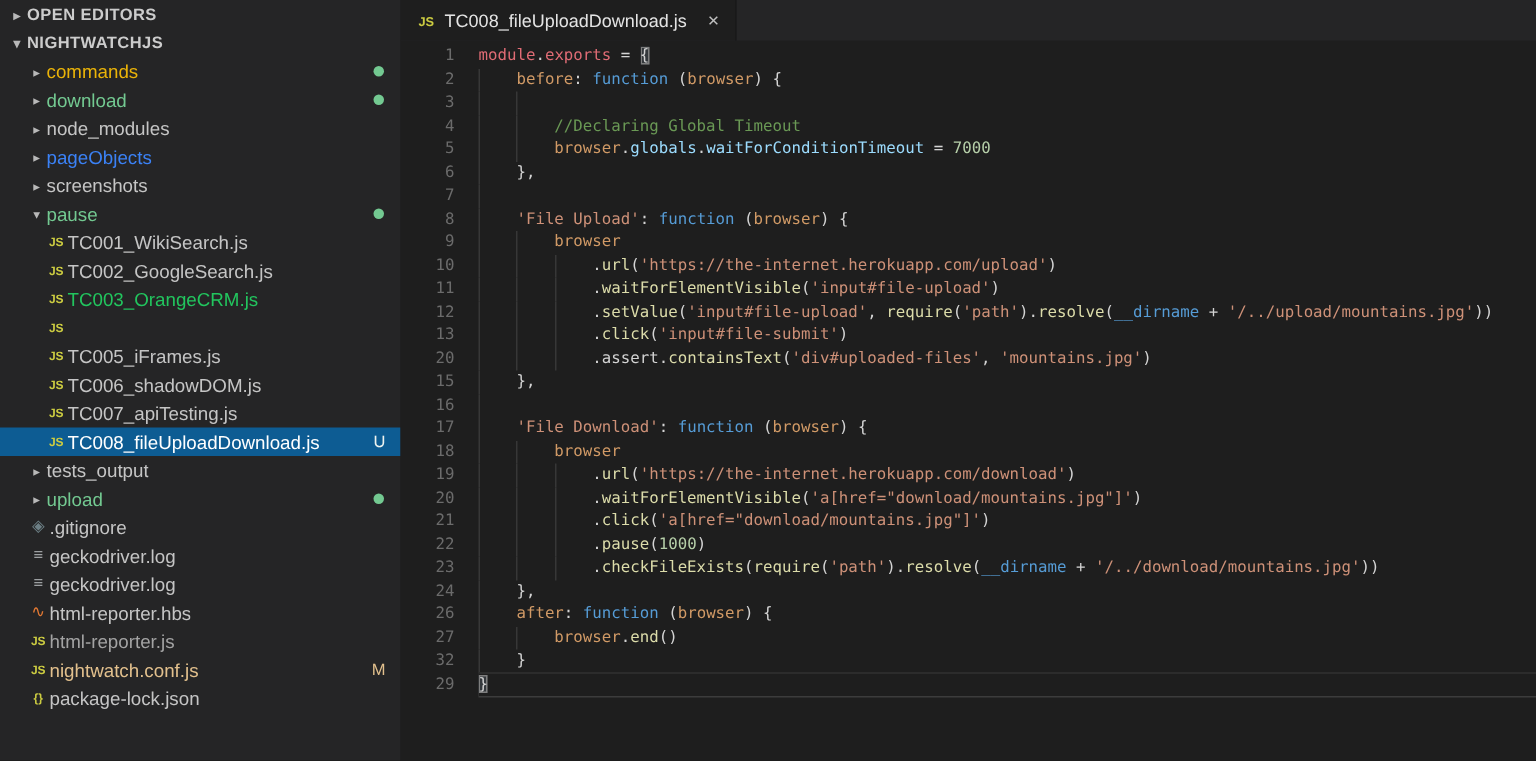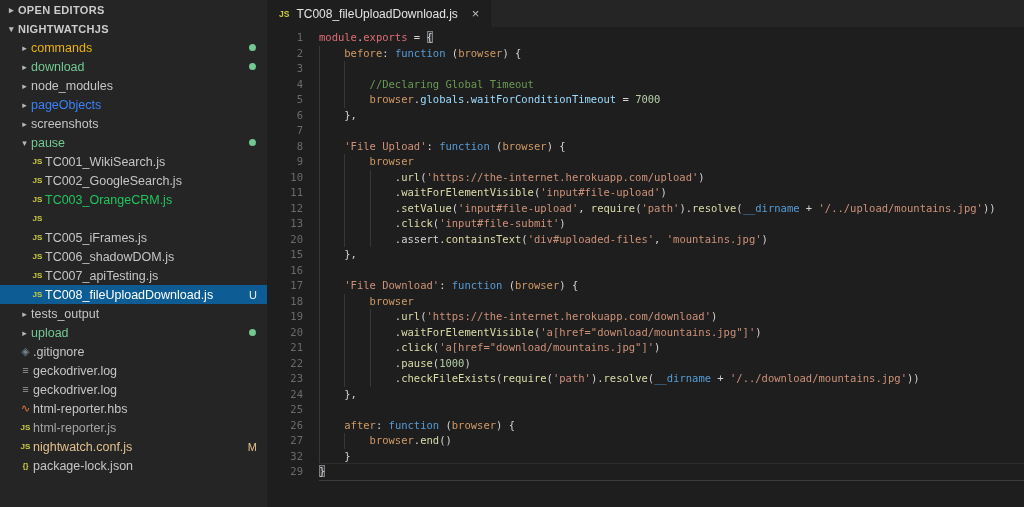--- a/index.html
+++ b/index.html
@@ -247,24 +247,20 @@
         </div>
         <div class="cl">
           <span class="ln">23</span>
           <span class="ct"><i class="guide" style="left: 0ch;"></i><i class="guide" style="left: 4ch;"></i><i class="guide" style="left: 8ch;"></i><span style="color: rgb(212, 212, 212);">            .</span><span style="color: rgb(220, 220, 170);">checkFileExists</span><span style="color: rgb(212, 212, 212);">(</span><span style="color: rgb(220, 220, 170);">require</span><span style="color: rgb(212, 212, 212);">(</span><span style="color: rgb(206, 145, 120);">'path'</span><span style="color: rgb(212, 212, 212);">).</span><span style="color: rgb(220, 220, 170);">resolve</span><span style="color: rgb(212, 212, 212);">(</span><span style="color: rgb(86, 156, 214);">__dirname</span><span style="color: rgb(212, 212, 212);"> + </span><span style="color: rgb(206, 145, 120);">'/../download/mountains.jpg'</span><span style="color: rgb(212, 212, 212);">))</span></span>
         </div>
         <div class="cl">
           <span class="ln">24</span>
           <span class="ct"><i class="guide" style="left: 0ch;"></i><span style="color: rgb(212, 212, 212);">    },</span></span>
         </div>
         <div class="cl">
-          <span class="ln">25</span>
-          <span class="ct"><i class="guide" style="left: 0ch;"></i></span>
-        </div>
-        <div class="cl">
           <span class="ln">26</span>
           <span class="ct"><i class="guide" style="left: 0ch;"></i><span style="color: rgb(212, 212, 212);">    </span><span style="color: rgb(209, 154, 102);">after</span><span style="color: rgb(212, 212, 212);">: </span><span style="color: rgb(86, 156, 214);">function</span><span style="color: rgb(212, 212, 212);"> (</span><span style="color: rgb(209, 154, 102);">browser</span><span style="color: rgb(212, 212, 212);">) {</span></span>
         </div>
         <div class="cl">
           <span class="ln">27</span>
           <span class="ct"><i class="guide" style="left: 0ch;"></i><i class="guide" style="left: 4ch;"></i><span style="color: rgb(212, 212, 212);">        </span><span style="color: rgb(209, 154, 102);">browser</span><span style="color: rgb(212, 212, 212);">.</span><span style="color: rgb(220, 220, 170);">end</span><span style="color: rgb(212, 212, 212);">()</span></span>
         </div>
         <div class="cl">
           <span class="ln">32</span>
           <span class="ct"><i class="guide" style="left: 0ch;"></i><span style="color: rgb(212, 212, 212);">    }</span></span>

